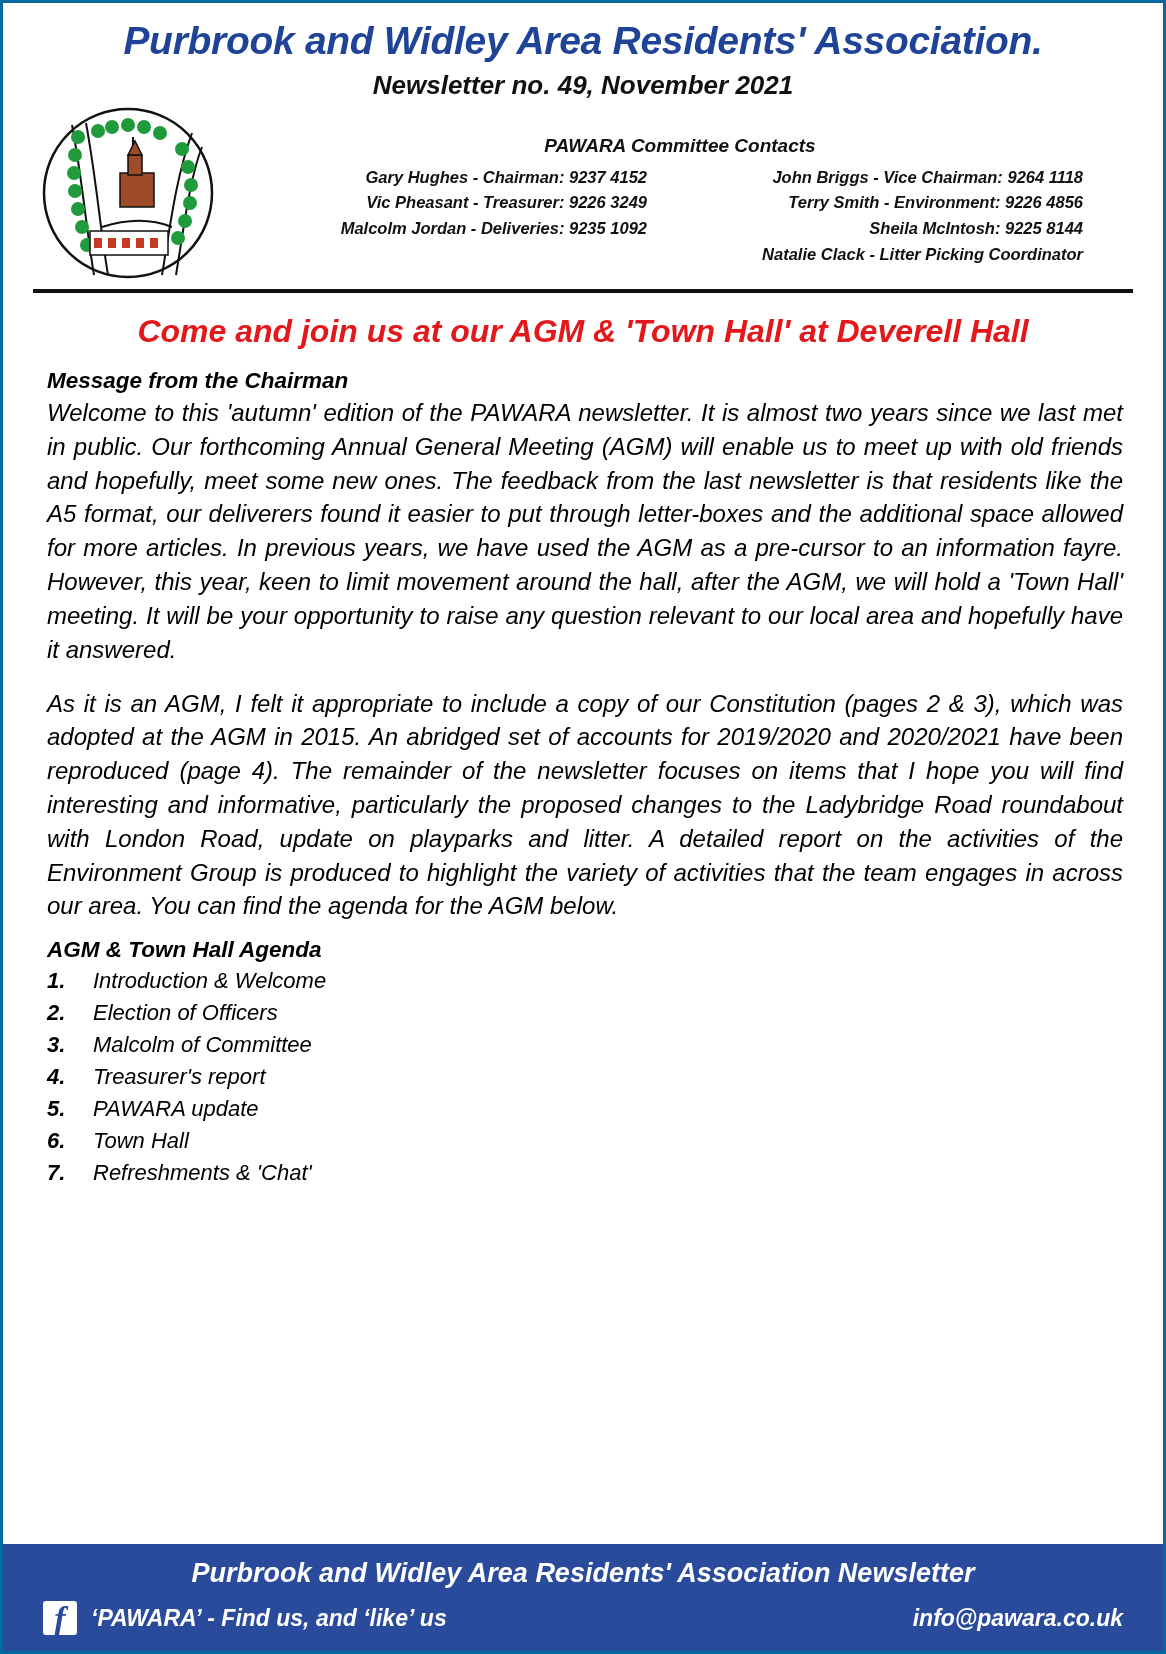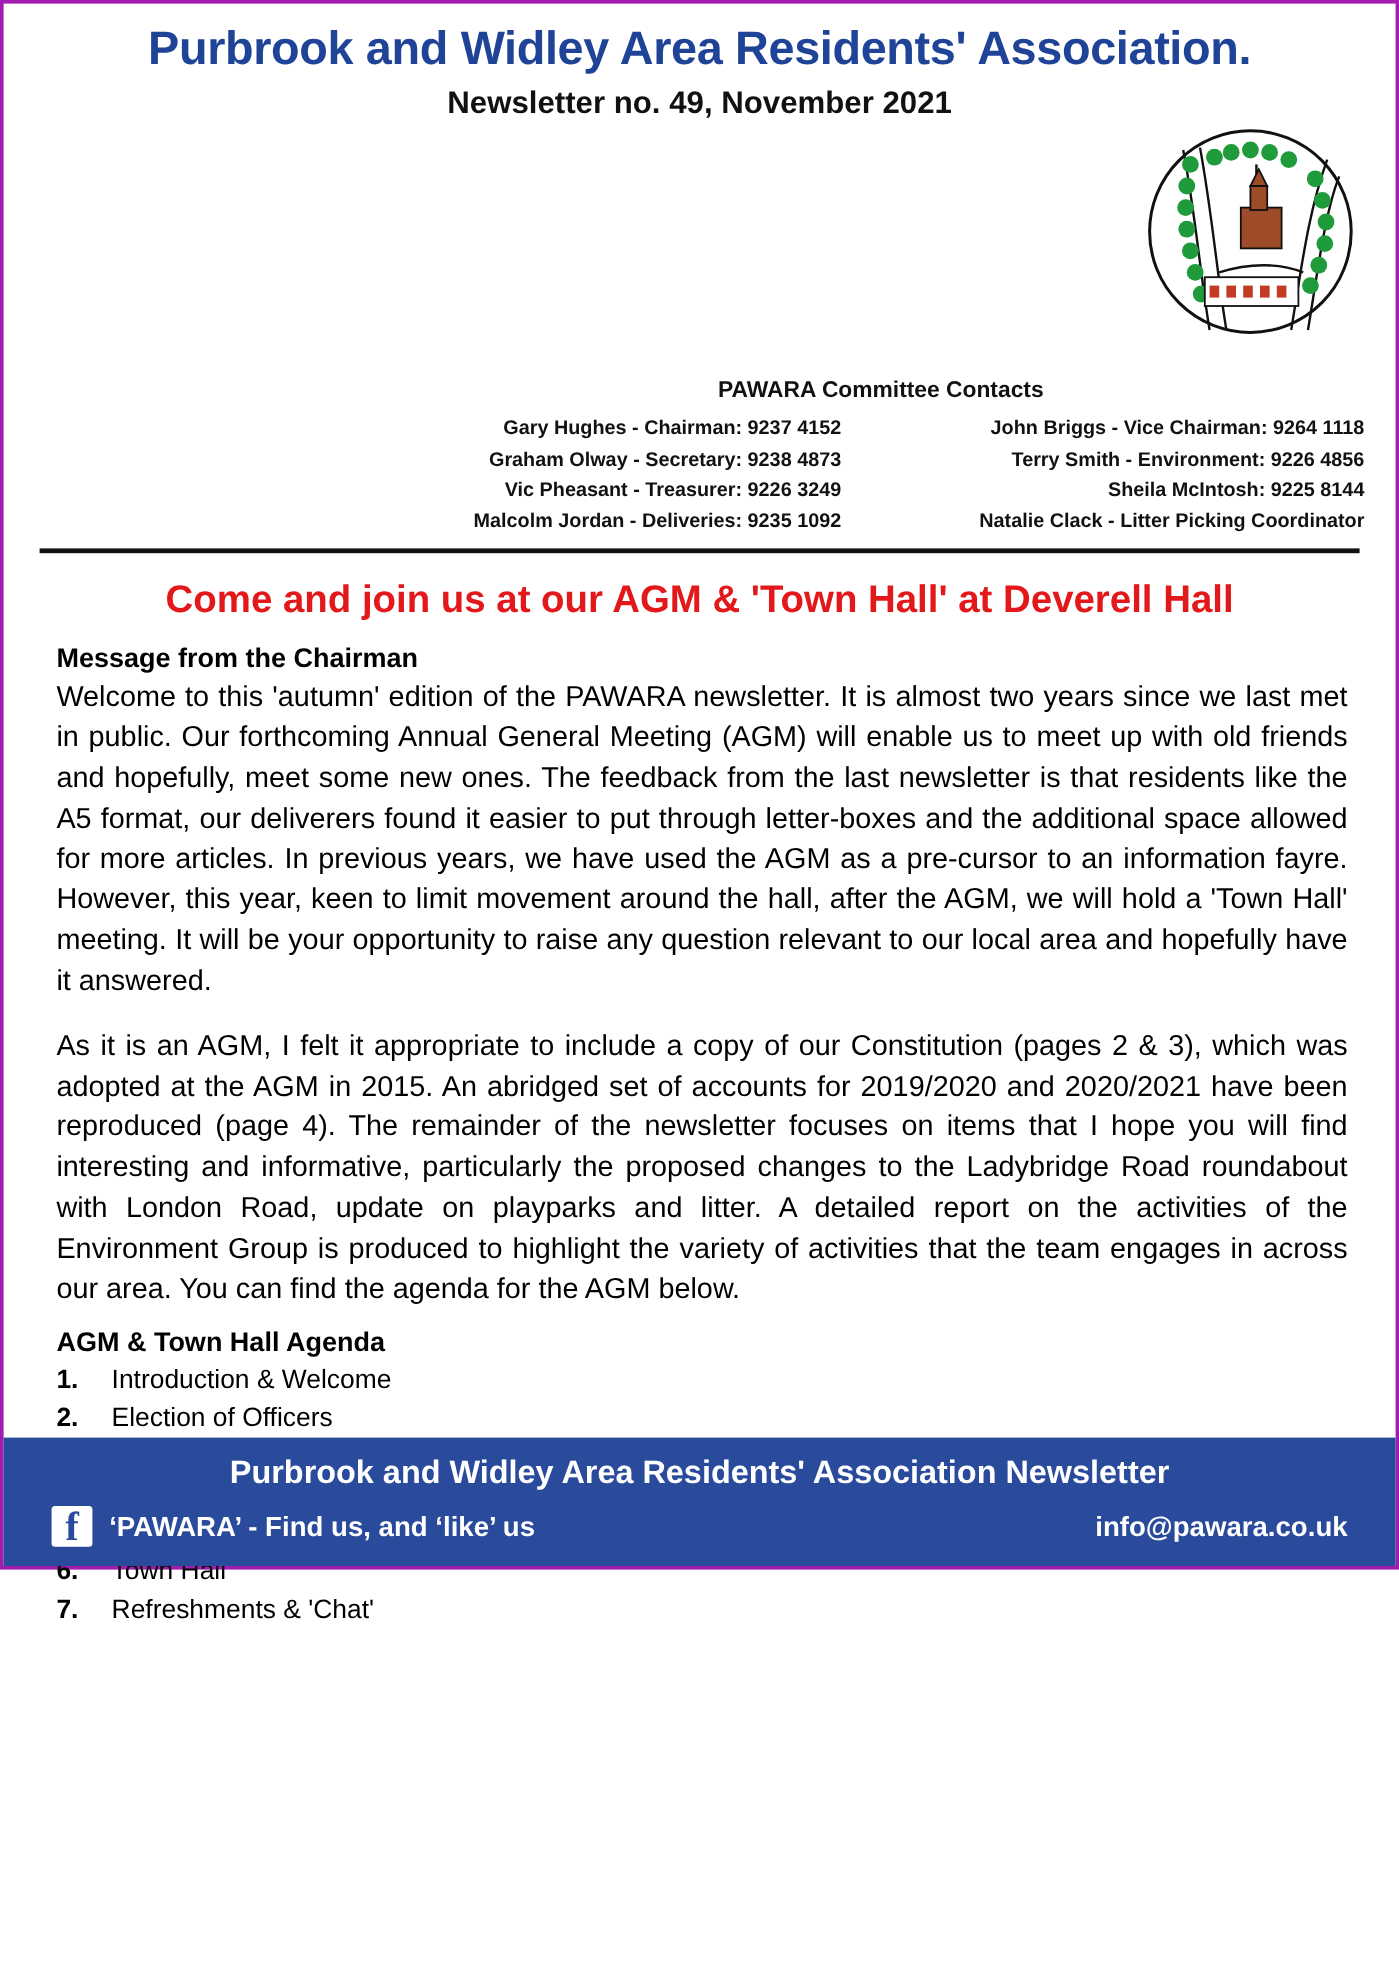--- a/index.html
+++ b/index.html
@@ -11,24 +11,25 @@
     width: 1166px;
     height: 1654px;
     font-family: "Liberation Sans", sans-serif;
     color: #000000;
     position: relative;
     overflow: hidden;
   }
   .page {
     position: relative;
     width: 1166px;
-    height: 1308px;
+    height: 1654px;
     box-sizing: border-box;
-    border: 3px solid #a21caf;
+    border: 3px solid #0369a1;
     background: #ffffff;
+    font-style: italic;
   }
 
   
   .masthead {
     padding: 18px 24px 0 24px;
     text-align: center;
   }
   .org-title {
     font-size: 39px;
     font-weight: bold;
@@ -39,23 +40,22 @@
   }
   .newsletter-no {
     font-size: 26px;
     font-weight: bold;
     color: #111111;
     margin-top: 8px;
   }
 
   .header-body {
     display: flex;
-    align-items: flex-end;
+    align-items: center;
     padding: 4px 26px 0 30px;
-    flex-direction: column;
   }
   .logo-wrap {
     width: 190px;
     flex: 0 0 190px;
     display: flex;
     justify-content: center;
     padding-top: 2px;
   }
   .logo {
     width: 172px;
@@ -252,21 +252,20 @@
           <rect x="108" y="131" width="8" height="10" fill="#c23b22"></rect>
         </g>
       </svg>
     </div>
 
     <div class="contacts">
       <div class="contacts-title">PAWARA Committee Contacts</div>
       <div class="contacts-cols">
         <div class="contacts-col left">
           <div>Gary Hughes - Chairman: 9237 4152</div>
-          <div>Graham Olway - Secretary: 9238 4873</div>
           <div>Vic Pheasant - Treasurer: 9226 3249</div>
           <div>Malcolm Jordan - Deliveries: 9235 1092</div>
         </div>
         <div class="contacts-col right">
           <div>John Briggs - Vice Chairman: 9264 1118</div>
           <div>Terry Smith - Environment: 9226 4856</div>
           <div>Sheila McIntosh: 9225 8144</div>
           <div>Natalie Clack - Litter Picking Coordinator</div>
         </div>
       </div>

